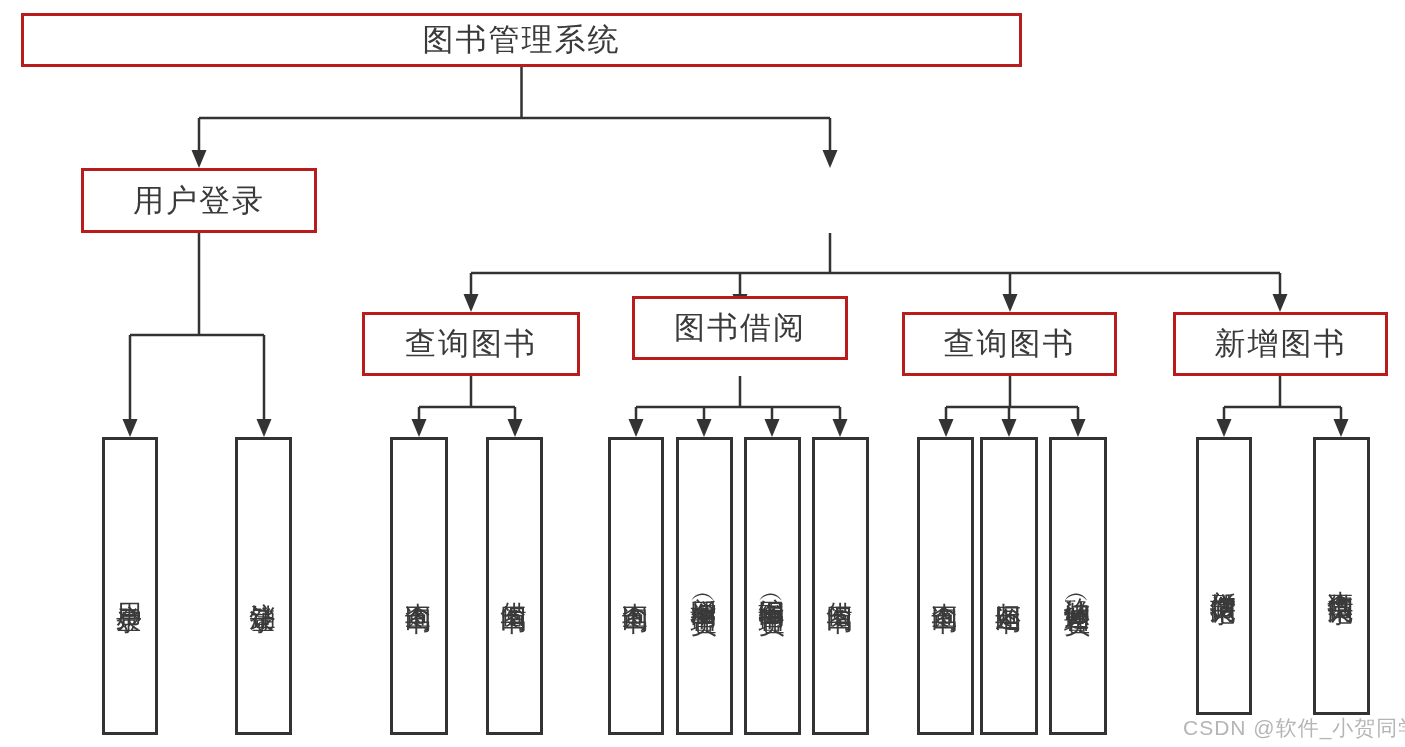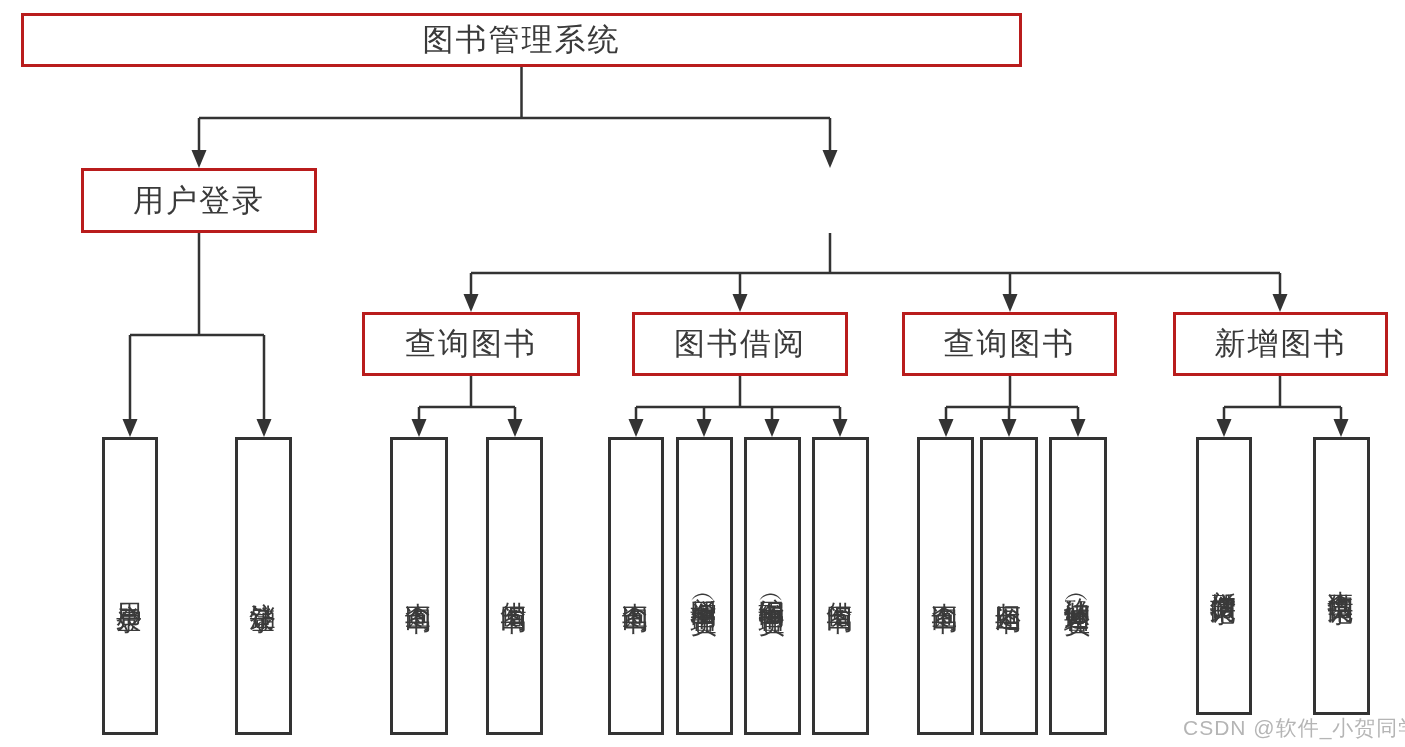--- a/index.html
+++ b/index.html
@@ -78,21 +78,21 @@
     <span>图书管理系统</span>
   </div>
 
   <div class="hbox" style="left:81px;top:168px;width:236px;height:65px;">
     <span>用户登录</span>
   </div>
 
   <div class="hbox" style="left:362px;top:312px;width:218px;height:64px;">
     <span>查询图书</span>
   </div>
-  <div class="hbox" style="left:632px;top:312px;width:216px;height:64px;">
+  <div class="hbox" style="left:632px;top:296px;width:216px;height:64px;">
     <span>图书借阅</span>
   </div>
   <div class="hbox" style="left:902px;top:312px;width:215px;height:64px;">
     <span>查询图书</span>
   </div>
   <div class="hbox" style="left:1173px;top:312px;width:215px;height:64px;">
     <span>新增图书</span>
   </div>
 
   <div class="vbox" style="left:102px;top:437px;width:56px;height:298px;">

